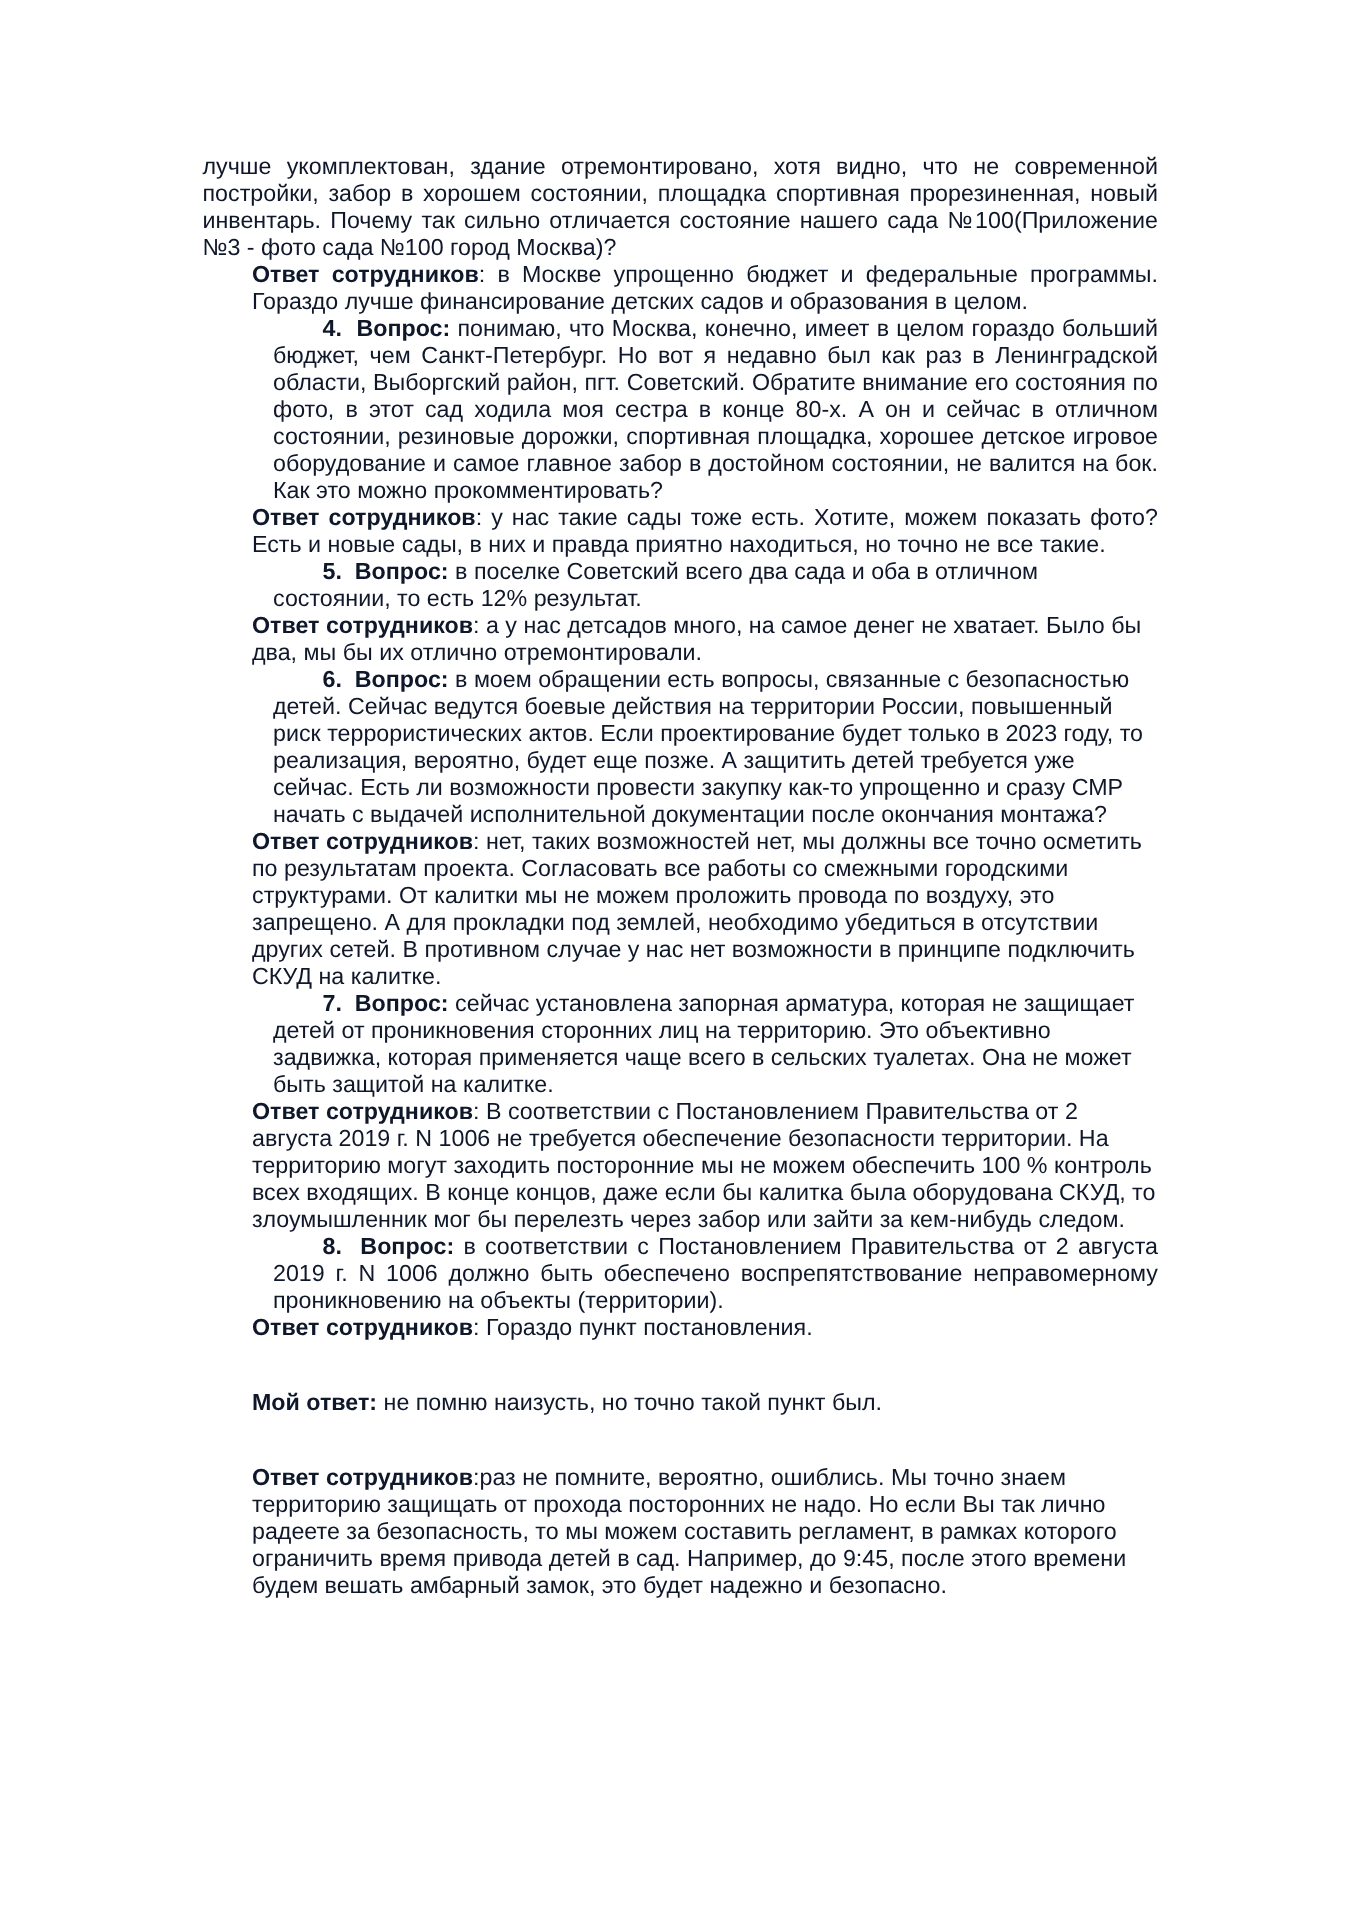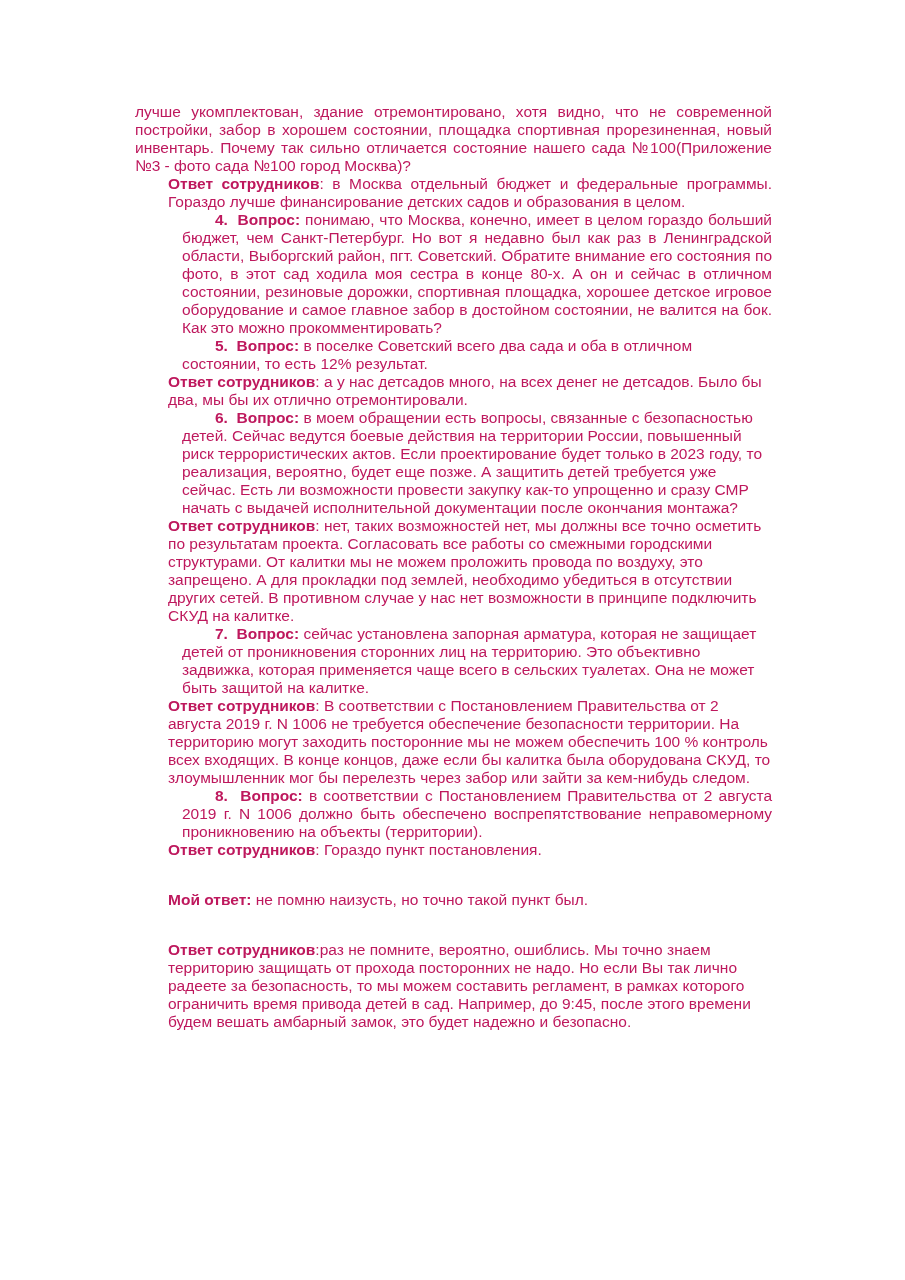--- a/index.html
+++ b/index.html
@@ -6,47 +6,48 @@
   .page {
     position: relative;
     width: 905px;
     height: 1280px;
     background: #ffffff;
     box-sizing: border-box;
     padding: 103px 133px 0 135px;
     font-family: "Liberation Sans", sans-serif;
     font-size: 15.5px;
     line-height: 18px;
-    color: #be185d;
+    color: #0f172a;
     overflow: hidden;
   }
   .para { margin: 0; }
   .q   { text-indent: 33px; margin-left: 47px; }      
   .ans { margin-left: 33px; }      
   .cont { }
   .justify { text-align: justify; }
   .left { text-align: left; }
   .gap { margin-top: 32px; }       
   .lbl { font-weight: bold; }
 </style>
 </head>
 <body>
 
 <div class="page">
 
   <p class="para cont justify"><span class="lbl"></span><span>лучше укомплектован, здание отремонтировано, хотя видно, что не современной постройки, забор в хорошем состоянии, площадка спортивная прорезиненная, новый инвентарь. Почему так сильно отличается состояние нашего сада №100(Приложение №3 - фото сада №100 город Москва)?</span></p>
 
-  <p class="para ans justify"><span class="lbl">Ответ сотрудников</span><span>: в Москва отдельный бюджет и федеральные программы. Гораздо лучше финансирование детских садов и образования в целом.</span></p>
+  <p class="para ans justify"><span class="lbl">Ответ сотрудников</span><span>: в Москве упрощенно бюджет и федеральные программы. Гораздо лучше финансирование детских садов и образования в целом.</span></p>
 
   <p class="para q justify"><span class="lbl">4.&nbsp; Вопрос:</span><span> понимаю, что Москва, конечно, имеет в целом гораздо больший бюджет, чем Санкт-Петербург. Но вот я недавно был как раз в Ленинградской области, Выборгский район, пгт. Советский. Обратите внимание его состояния по фото, в этот сад ходила моя сестра в конце 80-х. А он и сейчас в отличном состоянии, резиновые дорожки, спортивная площадка, хорошее детское игровое оборудование и самое главное забор в достойном состоянии, не валится на бок. Как это можно прокомментировать?</span></p>
 
+  <p class="para ans justify"><span class="lbl">Ответ сотрудников</span><span>: у нас такие сады тоже есть. Хотите, можем показать фото? Есть и новые сады, в них и правда приятно находиться, но точно не все такие.</span></p>
 
   <p class="para q left"><span class="lbl">5.&nbsp; Вопрос:</span><span> в поселке Советский всего два сада и оба в отличном состоянии, то есть 12% результат.</span></p>
 
-  <p class="para ans left"><span class="lbl">Ответ сотрудников</span><span>: а у нас детсадов много, на всех денег не детсадов. Было бы два, мы бы их отлично отремонтировали.</span></p>
+  <p class="para ans left"><span class="lbl">Ответ сотрудников</span><span>: а у нас детсадов много, на самое денег не хватает. Было бы два, мы бы их отлично отремонтировали.</span></p>
 
   <p class="para q left"><span class="lbl">6.&nbsp; Вопрос:</span><span> в моем обращении есть вопросы, связанные с безопасностью детей. Сейчас ведутся боевые действия на территории России, повышенный риск террористических актов. Если проектирование будет только в 2023 году, то реализация, вероятно, будет еще позже. А защитить детей требуется уже сейчас. Есть ли возможности провести закупку как-то упрощенно и сразу СМР начать с выдачей исполнительной документации после окончания монтажа?</span></p>
 
   <p class="para ans left"><span class="lbl">Ответ сотрудников</span><span>: нет, таких возможностей нет, мы должны все точно осметить по результатам проекта. Согласовать все работы со смежными городскими структурами. От калитки мы не можем проложить провода по воздуху, это запрещено. А для прокладки под землей, необходимо убедиться в отсутствии других сетей. В противном случае у нас нет возможности в принципе подключить СКУД на калитке.</span></p>
 
   <p class="para q left"><span class="lbl">7.&nbsp; Вопрос:</span><span> сейчас установлена запорная арматура, которая не защищает детей от проникновения сторонних лиц на территорию. Это объективно задвижка, которая применяется чаще всего в сельских туалетах. Она не может быть защитой на калитке.</span></p>
 
   <p class="para ans left"><span class="lbl">Ответ сотрудников</span><span>: В соответствии с Постановлением Правительства от 2 августа 2019 г. N 1006 не требуется обеспечение безопасности территории. На территорию могут заходить посторонние мы не можем обеспечить 100 % контроль всех входящих. В конце концов, даже если бы калитка была оборудована СКУД, то злоумышленник мог бы перелезть через забор или зайти за кем-нибудь следом.</span></p>
 
   <p class="para q justify"><span class="lbl">8.&nbsp; Вопрос:</span><span> в соответствии с Постановлением Правительства от 2 августа 2019 г. N 1006 должно быть обеспечено воспрепятствование неправомерному проникновению на объекты (территории).</span></p>

